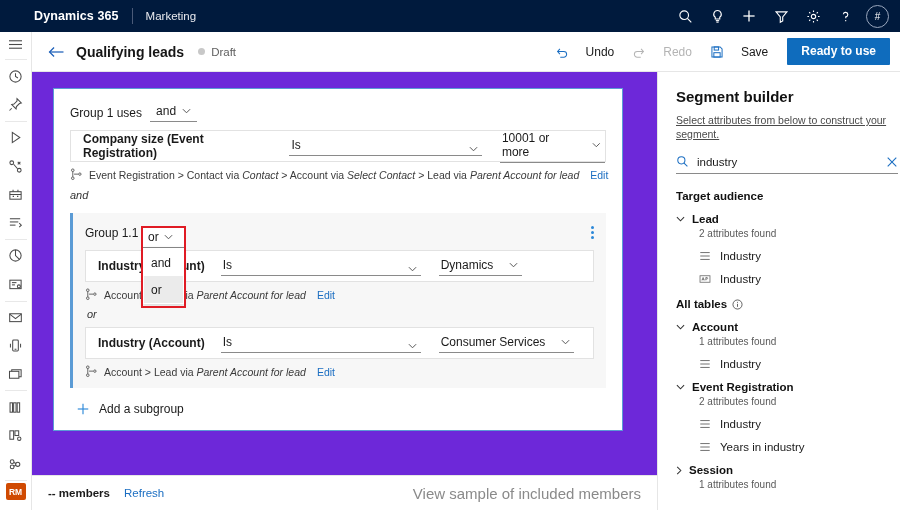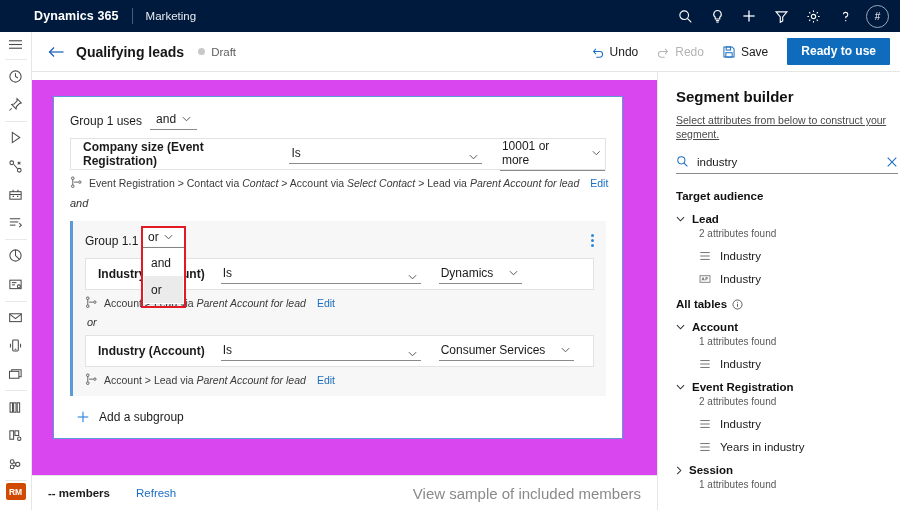--- a/index.html
+++ b/index.html
@@ -76,35 +76,35 @@
   }
   .status-dot {
     width: 7px; height: 7px; border-radius: 50%; background: #c8c8c8;
     margin-left: 14px;
   }
   .status-text { font-size: 11.5px; color: #606060; margin-left: 6px; }
   .cmd-right {
     margin-left: auto; display: flex; align-items: center; padding-right: 10px;
   }
   .cmd-btn {
-    display: flex; align-items: center; gap: 5px; font-size: 12px;
+    display: flex; align-items: center; gap: 17px; font-size: 12px;
     color: #1a1a1a; padding: 4px 9px; cursor: pointer;
   }
   .cmd-btn.disabled { color: #b4b4b4; cursor: default; }
   .cmd-btn svg { display: block; }
   .primary-btn {
     background: #0f6cbd; color: #fff; font-size: 12px; font-weight: bold;
     padding: 6px 14px; margin-left: 10px; cursor: pointer;
     border: none; border-radius: 1px; line-height: 15px;
   }
 
   
   .canvas {
-    position: absolute; left: 32px; top: 80px; width: 625px; height: 403px;
-    background: #d946ef; overflow: hidden;
+    position: absolute; left: 32px; top: 72px; width: 625px; height: 403px;
+    background: #6d28d9; overflow: hidden;
   }
   .builder-card {
     position: absolute; left: 21px; top: 16px; width: 570px;
     border: 1px solid #5b9bd5; background: #ffffff; padding: 0;
   }
   .grp-header {
     display: flex; align-items: center; padding: 14px 0 8px 16px;
   }
   .grp-label { font-size: 12px; color: #1a1a1a; }
   .inline-select {
@@ -200,21 +200,21 @@
   .dd-item.sel { background: #ebebeb; }
 
   
   .bottombar {
     position: absolute; left: 32px; top: 475px; width: 625px; height: 35px;
     background: #fff; border-top: 1px solid #e6e6e6;
     display: flex; align-items: center; padding: 0 16px;
   }
   .members-count { font-size: 11.5px; font-weight: bold; color: #1a1a1a; }
   .refresh-link {
-    font-size: 11.5px; color: #1b6ec2; margin-left: 26px; cursor: pointer;
+    font-size: 11.5px; color: #1b6ec2; margin-left: 14px; cursor: pointer;
   }
   .view-sample {
     margin-left: auto; font-size: 15px; color: #8a8a8a; cursor: pointer;
   }
 
   
   .rightpanel {
     position: absolute; left: 657px; top: 72px; width: 243px; height: 438px;
     background: #fff; border-left: 1px solid #e6e6e6;
     padding: 16px 2px 0 18px; overflow: hidden;

